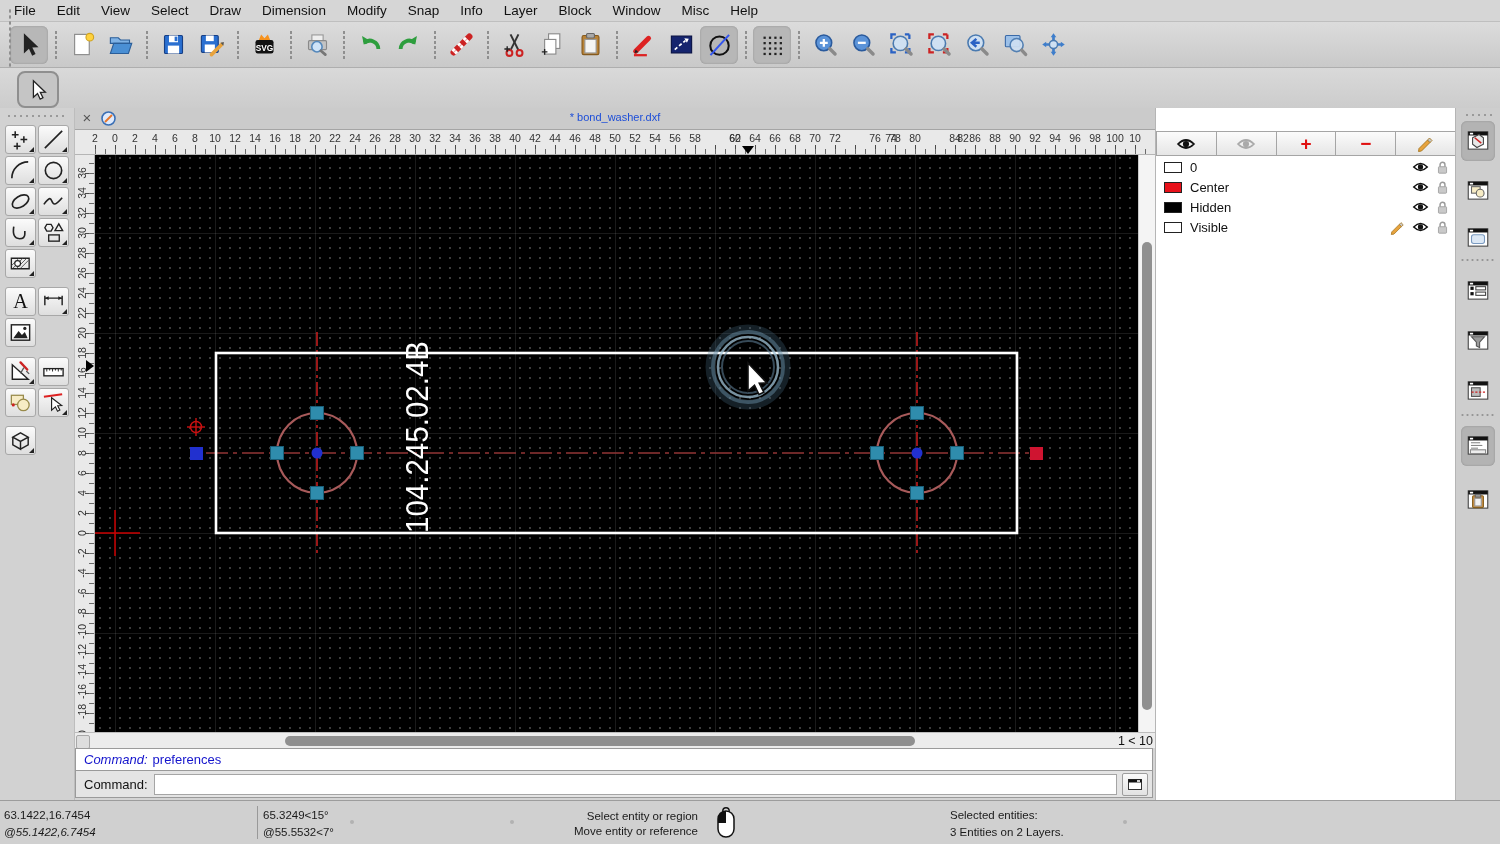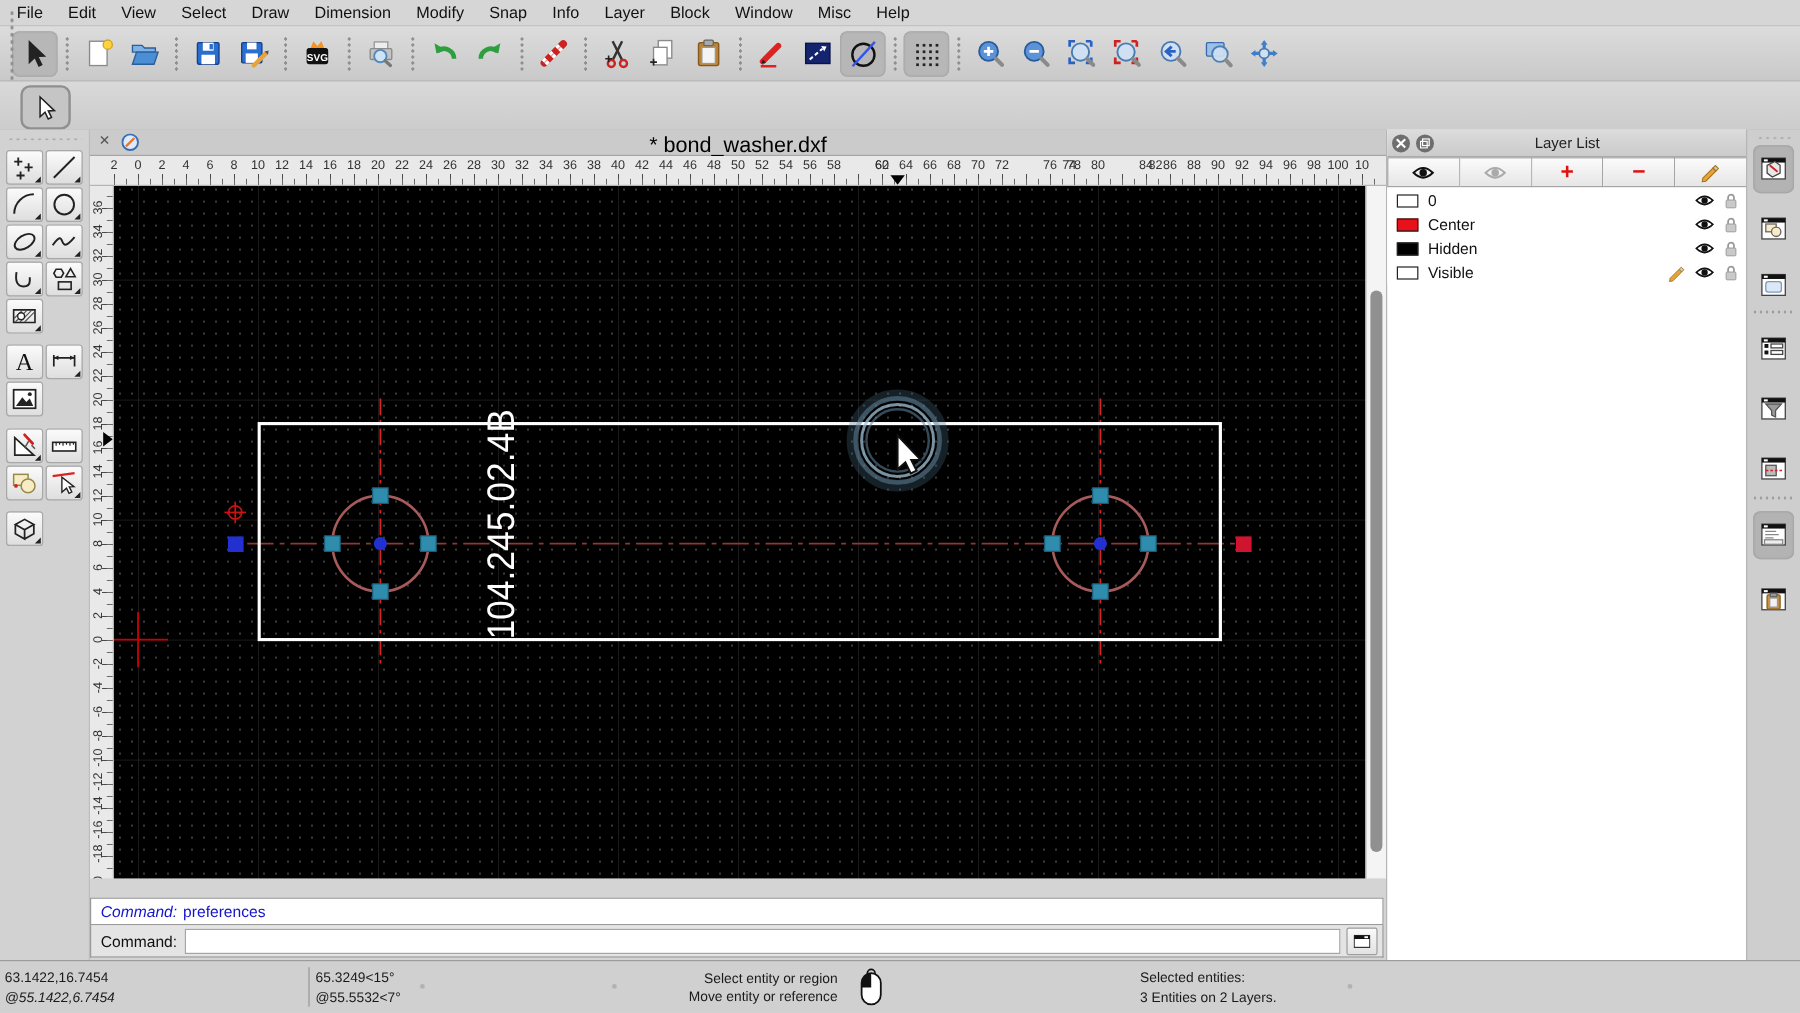--- a/index.html
+++ b/index.html
@@ -32,21 +32,21 @@
     background-image:radial-gradient(#9a9a9a 1px,transparent 1.3px);background-size:6px 4px;}
   .pbtn{position:absolute;width:31px;height:29px;background:linear-gradient(#fbfbfb,#dedede);
     border:1px solid #a8a8a8;border-radius:3px;display:flex;align-items:center;justify-content:center;box-sizing:border-box;}
   .pbtn.sub::after{content:"";position:absolute;right:1px;bottom:1px;border-left:5px solid transparent;
     border-bottom:5px solid #222;}
 
   
   #tabbar{left:75px;top:108px;width:1080px;height:22px;background:#cbcbcb;border-bottom:1px solid #a5a5a5;box-sizing:border-box;}
   #tab-close{left:4px;top:2px;width:16px;height:16px;font-size:15px;color:#555;text-align:center;line-height:16px;}
   #tab-appicon{left:26px;top:3px;}
-  #doc-title{left:0;top:3px;width:1080px;text-align:center;font-size:18px;color:#000000;}
+  #doc-title{left:0;top:3px;width:1080px;text-align:center;font-size:11px;color:#1d4ed8;}
 
   #ruler-top{left:75px;top:130px;width:1080px;height:25px;background:#e9e9e9;border-bottom:1px solid #b5b5b5;
     overflow:hidden;box-sizing:border-box;}
   #ruler-top .lab{position:absolute;top:2px;transform:translateX(-50%);font-size:10.5px;color:#333;}
   #rt-t1{position:absolute;left:20px;right:0;bottom:0;height:9px;
     background-image:repeating-linear-gradient(to right,#4a4a4a 0 1px,transparent 1px 20px);}
   #rt-t2{position:absolute;left:20px;right:0;bottom:0;height:5px;
     background-image:repeating-linear-gradient(to right,#6b6b6b 0 1px,transparent 1px 10px);}
   #rt-marker{position:absolute;top:16px;transform:translateX(-6px);width:0;height:0;
     border-left:6px solid transparent;border-right:6px solid transparent;border-top:8px solid #000;}
@@ -608,52 +608,43 @@
         <circle cx="653" cy="212" r="30" stroke="rgba(160,195,215,0.75)" stroke-width="2.5"></circle>
         <circle cx="653" cy="212" r="26" stroke="rgba(100,135,160,0.55)" stroke-width="2"></circle>
       </g>
       <path d="M653 208 L653 236 L659.5 230.3 L664 239.5 L668.8 237.2 L664.3 228.2 L672 228 Z" fill="#fff" stroke="#111" stroke-width="1.6"></path>
     </svg>
   </div>
 
   <div id="vscroll" class="abs">
     <div id="vthumb" class="abs"></div>
   </div>
+  <div id="hscroll" class="abs">
+    <div id="hcorner" class="abs"></div>
+    <div id="hthumb" class="abs"></div>
+    <div id="gridlabel" class="abs">1 &lt; 10</div>
+  </div>
 
   <div id="cmd-history" class="abs">
     <span class="it">Command:</span>
     <span>preferences</span>
   </div>
   <div id="cmd-row" class="abs">
     <span id="cmd-label">Command:</span>
     <input id="cmd-input" type="text" value="" style="">
     <div id="cmd-dockbtn">
       <svg width="14" height="11" viewBox="0 0 14 11">
           <rect x="0.5" y="0.5" width="13" height="10" fill="#fff" stroke="#333"></rect>
           <rect x="0.5" y="0.5" width="13" height="3" fill="#111"></rect>
           <rect x="9" y="1.2" width="3" height="1.6" fill="#fff"></rect>
         </svg>
     </div>
   </div>
 
   <div id="layerpanel" class="abs">
-    <div id="lp-titlebar" class="abs">
-      <div class="lp-circ" style="left:4px;">
-        <svg width="9" height="9" viewBox="0 0 9 9">
-            <path d="M1 1 L8 8 M8 1 L1 8" stroke="#fff" stroke-width="1.8"></path>
-          </svg>
-      </div>
-      <div class="lp-circ" style="left:24px;">
-        <svg width="9" height="9" viewBox="0 0 9 9" fill="none">
-            <rect x="2.5" y="0.8" width="5.5" height="5.5" stroke="#fff"></rect>
-            <rect x="0.8" y="2.8" width="5.5" height="5.5" stroke="#fff"></rect>
-          </svg>
-      </div>
-      <div id="lp-title" class="abs">Layer List</div>
-    </div>
     <div id="lp-toolbar" class="abs">
       <div class="lbtn">
         <svg width="20" height="14" viewBox="0 0 20 14">
             <path d="M2 7 Q10 -1 18 7 Q10 15 2 7 Z" fill="none" stroke="#111" stroke-width="1.7"></path>
             <circle cx="10" cy="7" r="3.1" fill="#111"></circle>
           </svg>
       </div>
       <div class="lbtn">
         <svg width="20" height="14" viewBox="0 0 20 14">
             <path d="M2 7 Q10 -1 18 7 Q10 15 2 7 Z" fill="none" stroke="#aaa" stroke-width="1.7"></path>

